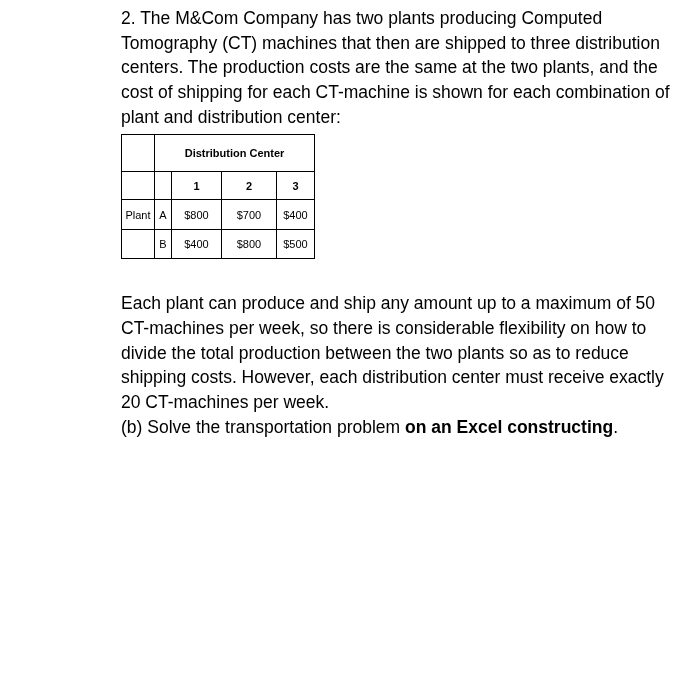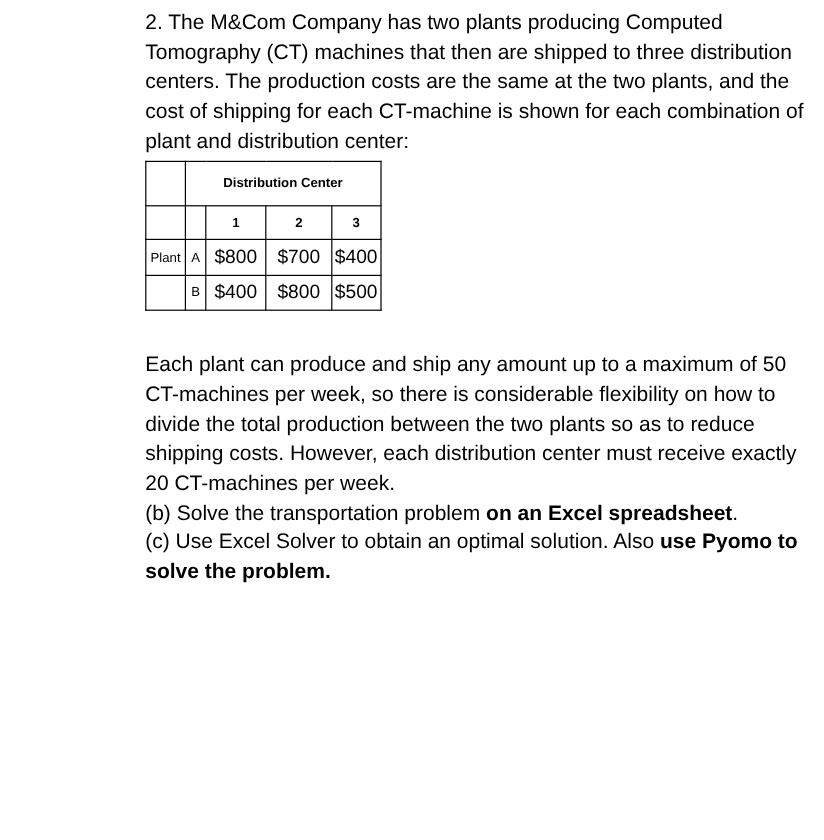--- a/index.html
+++ b/index.html
@@ -45,21 +45,21 @@
     overflow: hidden;
     white-space: nowrap;
   }
   .r1 td { height: 36px; }
   .r2 td { height: 27px; }
   .r3 td { height: 29px; }
   .r4 td { height: 28px; }
   .dc-header { font-weight: 700; font-size: 11px; }
   .colhead   { font-weight: 700; font-size: 11px; }
   .rowlabel  { font-weight: 400; font-size: 11px; }
-  .cellval   { font-weight: 400; font-size: 16px; }
+  .cellval   { font-weight: 400; font-size: 11px; }
   .gap-after-table { height: 32px; }
 </style>
 </head>
 <body>
 
 <div class="page">
 
   <div class="para">2. The M&amp;Com Company has two plants producing Computed Tomography (CT) machines that then are shipped to three distribution centers. The production costs are the same at the two plants, and the cost of shipping for each CT-machine is shown for each combination of plant and distribution center:</div>
 
   <table class="cost">
@@ -98,20 +98,17 @@
       </tr>
     </tbody>
   </table>
 
   <div class="gap-after-table"></div>
 
   <div class="para">Each plant can produce and ship any amount up to a maximum of 50 CT-machines per week, so there is considerable flexibility on how to divide the total production between the two plants so as to reduce shipping costs. However, each distribution center must receive exactly 20 CT-machines per week.</div>
 
 
   <div class="para">
-    <span>(b) Solve the transportation problem </span><b>on an Excel spreadsheet</b><span>.</span>
+    <span>(b) Solve the transportation problem </span><b>on an Excel constructing</b><span>.</span>
   </div>
 
-  <div class="para">
-    <span>(c) Use Excel Solver to obtain an optimal solution. Also </span><b>use Pyomo to solve the problem.</b>
-  </div>
 
 </div>
 
 </body></html>

